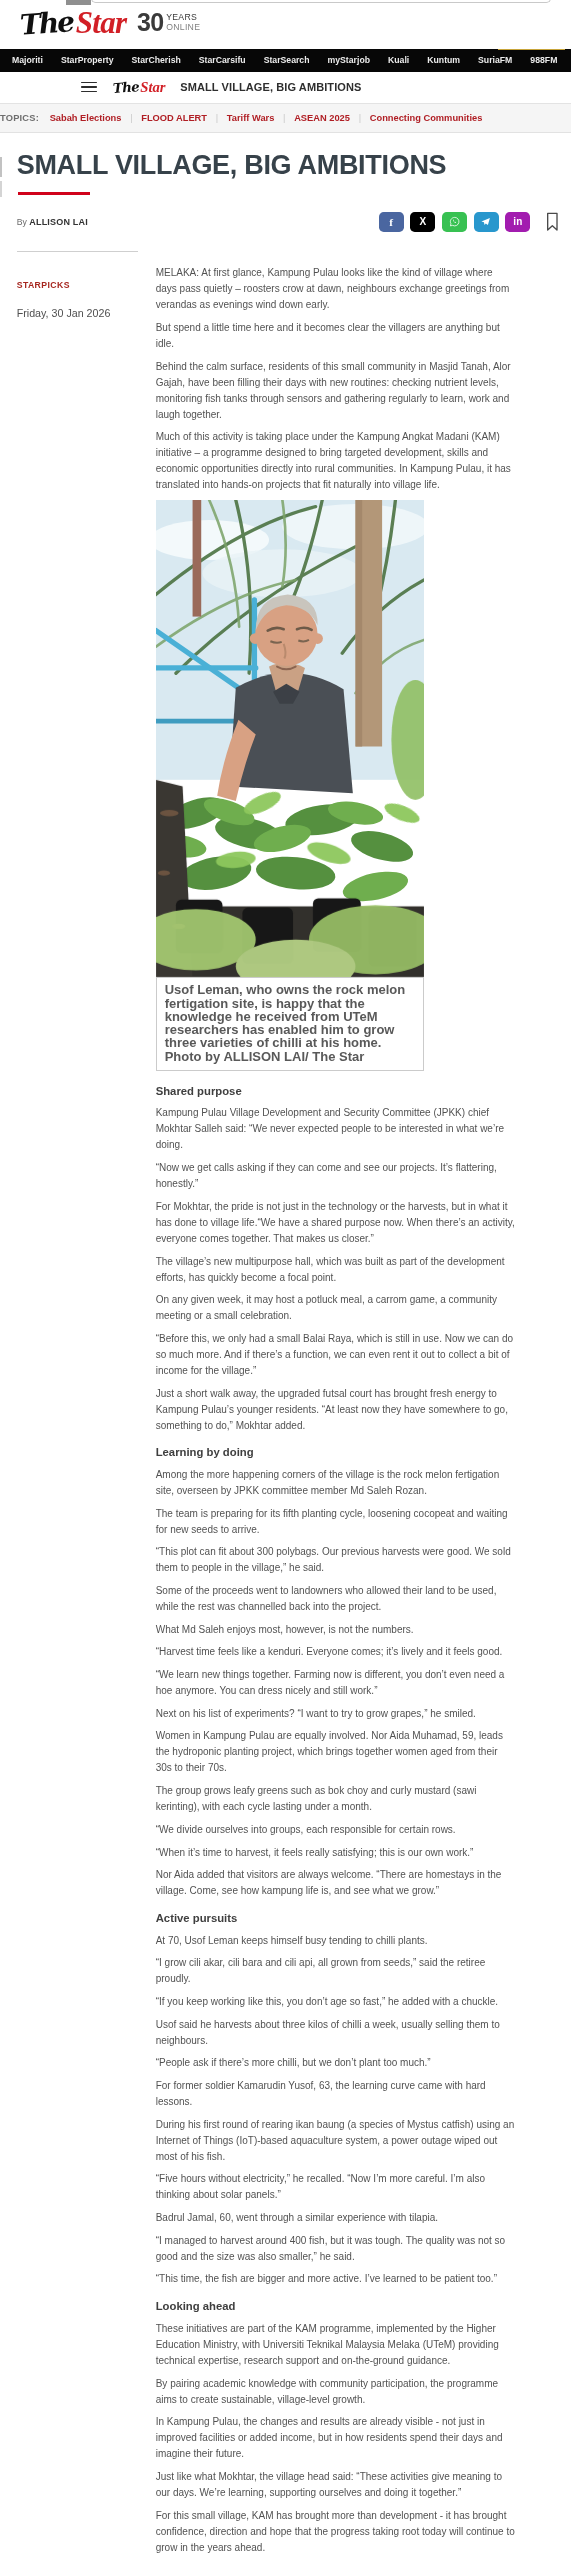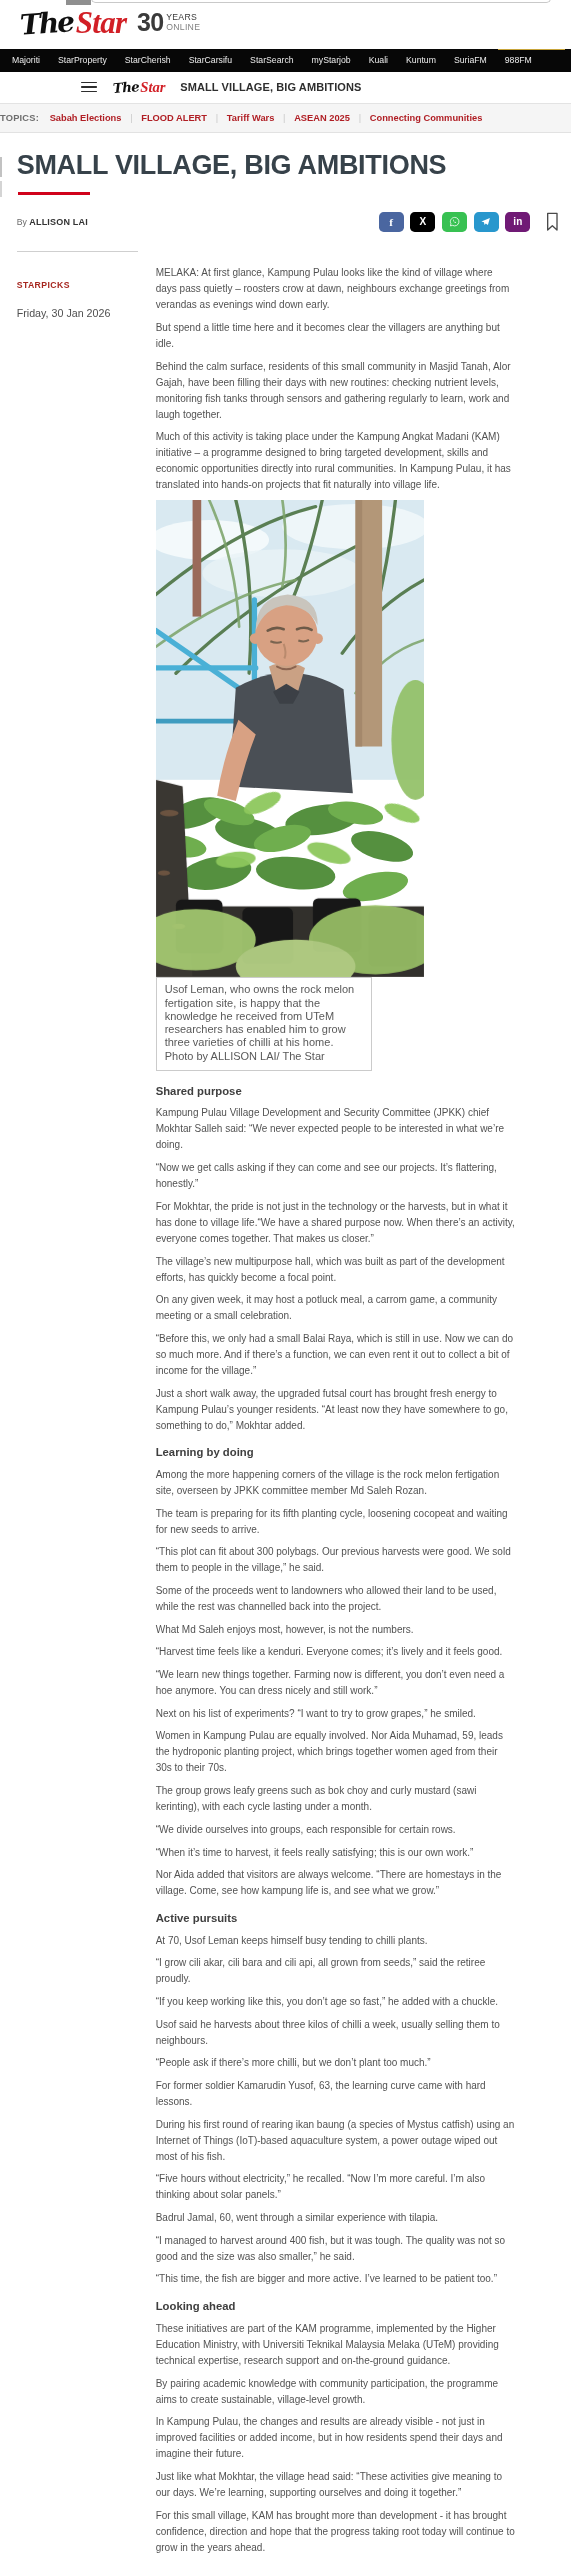--- a/index.html
+++ b/index.html
@@ -23,21 +23,21 @@
   .logo-star { font-family:"Liberation Serif", serif; font-style:italic; font-weight:700;
     font-size:31px; line-height:32px; color:#d21f26; letter-spacing:-0.7px; margin-left:2.7px; }
   .anniv { display:flex; align-items:center; gap:2.7px; padding-bottom:2.7px; margin-left:4px; }
   .anniv-30 { font-size:25px; font-weight:700; color:#3a3a3a; letter-spacing:-0.7px; }
   .anniv-text span { display:block; font-weight:400; font-size:8.7px; line-height:9.3px; color:#3a3a3a; letter-spacing:0.3px; }
   .anniv-text .online { color:#828282; }
 
   
   .topnav { position:relative; height:22.6px; background:#070707; display:flex; align-items:center;
     padding-left:12px; gap:18px; }
-  .topnav .item { color:#ececec; font-size:8.7px; cursor:pointer; white-space:nowrap; }
+  .topnav .item { color:#ececec; font-size:8.7px; cursor:pointer; white-space:nowrap;font-weight:bold; }
   .gold-strip { position:absolute; top:0; right:6.7px; width:67px; height:1.3px; background:#c8a53a; }
 
   
   .stickybar { height:32px; background:#fff; border-bottom:0.7px solid #e3e3e3;
     display:flex; align-items:center; padding-left:81px; }
   .hamburger { width:16px; height:10.7px; display:flex; flex-direction:column; justify-content:space-between; cursor:pointer; }
   .hamburger i { display:block; height:1.7px; background:#2d2d2d; border-radius:0.7px; }
   .mini-logo { margin-left:16px; display:flex; align-items:baseline; }
   .mini-the { font-family:"DejaVu Serif", serif; font-style:italic; font-weight:700; font-size:13.3px; color:#101010; letter-spacing:-0.7px; transform:rotate(-4deg); display:inline-block;}
   .mini-star { font-family:"Liberation Serif", serif; font-style:italic; font-weight:700; font-size:14.7px; color:#d21f26; margin-left:1.3px; }
@@ -70,22 +70,22 @@
   .columns { display:grid; grid-template-columns:123px 360px; gap:16px; margin-top:13.3px; }
   .rail .kicker { color:#a6261f; font-weight:700; font-size:8.7px; letter-spacing:0.4px; margin-top:14.7px; }
   .rail .date { color:#4f4f4f; font-size:10.7px; margin-top:17.3px; }
 
   .article p { font-size:10px; line-height:16px; color:#525252; margin:0 0 6.7px; }
   .article h2 { font-size:11.3px; line-height:16px; color:#3f3f3f; font-weight:700; margin:10.7px 0 6.7px; }
 
   
   figure.photo { width:270px; margin:5.3px 0 12px; }
   figure.photo svg.pic { display:block; width:268px; height:477px; }
-  figcaption { width:216px; border:0.7px solid #cbcbcb; padding:5.3px 8px 6.7px;
-    font-size:11px; line-height:13.3px; color:#595959; }
+  figcaption { width:268px; border:0.7px solid #cbcbcb; padding:5.3px 8px 6.7px;
+    font-size:13px; line-height:13.3px; color:#595959;font-weight:bold; }
 </style>
 </head>
 <body>
 
 <div class="ad-tab"></div>
 <div class="ad-remnant"></div>
 <div class="edge-sliver"></div>
 <div class="edge-sliver2"></div>
 
 <div class="masthead">
@@ -163,21 +163,21 @@
           <svg viewBox="0 0 24 24">
             <path d="M12 3a9 9 0 0 0-7.9 13.4L3 21l4.8-1.1A9 9 0 1 0 12 3z" fill="none" stroke="#fff" stroke-width="1.7"></path>
             <path d="M8.8 8.2c-.6 1.9 1.6 5.6 4.8 6.8l1.7-1.6-2.2-1.1-1 .6c-1.1-.7-2-1.8-2.3-2.7l.8-.9-.9-2z" fill="#fff"></path>
           </svg>
         </div>
         <div class="share-btn" style="background: rgb(40, 151, 205);">
           <svg viewBox="0 0 24 24">
             <path d="M21 4 L3 11.6 L8.4 13.5 L9.6 19 L12.3 15.9 L16.8 19 Z" fill="#fff"></path>
           </svg>
         </div>
-        <div class="share-btn" style="background: #701a75;">
+        <div class="share-btn" style="background: #a21caf;">
           <span>in</span>
         </div>
         <span class="bookmark">
         <svg width="14.7" height="20" viewBox="0 0 22 30">
           <path d="M4 2 h14 v25 l-7 -6.5 l-7 6.5 z" fill="none" stroke="#4a4a4a" stroke-width="2" stroke-linejoin="round"></path>
         </svg>
       </span>
     </div>
   </div>
 

